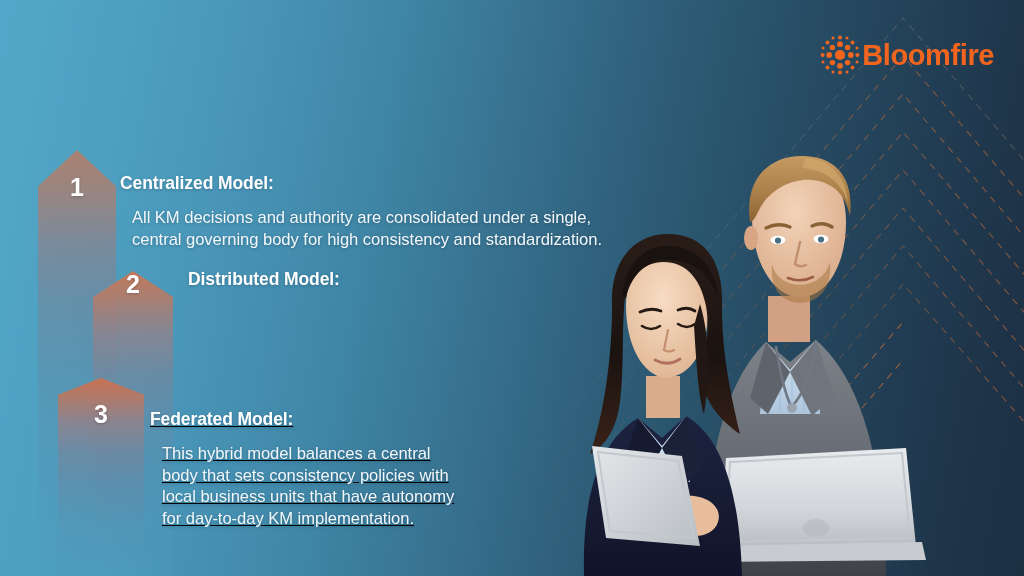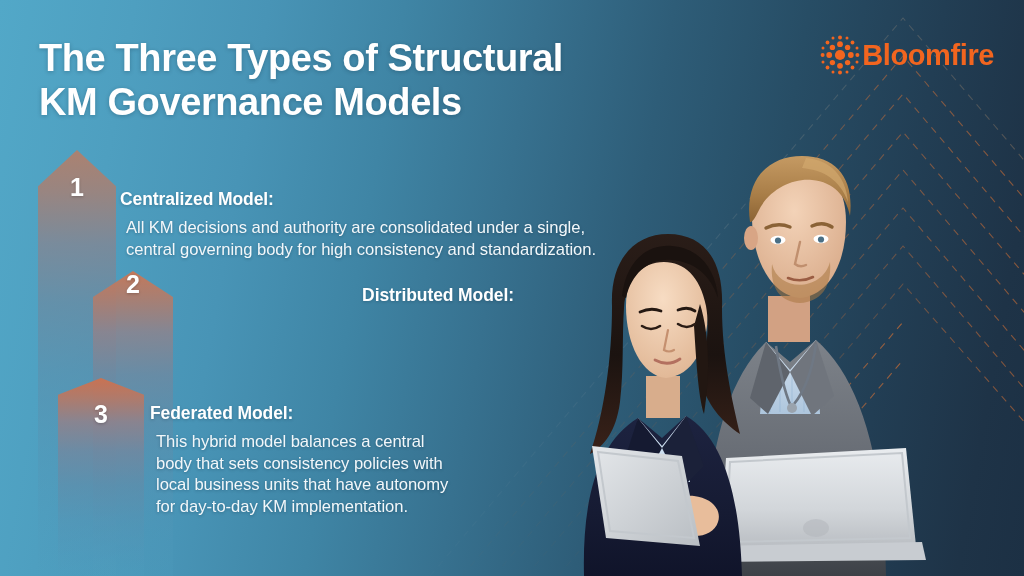--- a/index.html
+++ b/index.html
@@ -104,33 +104,33 @@
   }
 
   
   .logo{position:absolute;right:30px;top:33px;display:flex;align-items:center;gap:0;}
   .logo-mark{width:44px;height:44px;display:block;}
   .logo-word{color:#f2651f;font-weight:700;font-size:29px;letter-spacing:-.4px;line-height:1;}
 
   
   .item{position:absolute;}
   .item h3{
-    margin:16px 0 1px 0;color:#ffffff;font-weight:700;font-size:17.5px;
+    margin:0 0 1px 0;color:#ffffff;font-weight:700;font-size:17.5px;
     line-height:1.32;letter-spacing:-.1px;
     text-shadow:0 1px 3px rgba(10,35,55,.25);
   }
   .item p{
-    margin:6px;color:#f2f7fa;font-weight:400;font-size:16.6px;
+    margin:12px;color:#f2f7fa;font-weight:400;font-size:16.6px;
     line-height:1.30;letter-spacing:-.05px;
     text-shadow:0 1px 3px rgba(10,35,55,.3);
     white-space:pre-line;
   }
   #item1{left:120px;top:172px;width:680px;}
-  #item2{left:188px;top:268px;width:500px;text-align:center;}
-  #item3{left:150px;top:386px;width:420px;}
+  #item2{left:188px;top:268px;width:500px;}
+  #item3{left:150px;top:408px;width:420px;text-decoration:underline;}
 </style>
 </head>
 <body>
 
 <div id="stage">
 
   <svg class="bgpattern" viewBox="0 0 1024 576" preserveAspectRatio="none">
     <defs>
       <linearGradient id="chevFade" x1="0" y1="0" x2="1" y2="0">
         <stop offset="0%" stop-color="#c2703a" stop-opacity="0.02"></stop>
@@ -316,22 +316,20 @@
 
       <path d="M120,372 C114,360 124,348 140,350 C158,352 168,364 164,376 C160,390 138,394 128,386 Z" fill="#e8bd9b"></path>
 
       <g>
         <path d="M38,300 L128,310 L146,400 L52,392 Z" fill="url(#gTab)"></path>
         <path d="M44,306 L124,315 L140,392 L56,385 Z" fill="none" stroke="#c3c8cd" stroke-width="2"></path>
       </g>
     </g>
   </svg>
 
-  <div class="title">The Three Types of Structural
-KM Governance Models</div>
 
   <div class="logo">
     <svg class="logo-mark" viewBox="0 0 44 44">
       <g fill="#f2651f">
         <circle cx="22" cy="22" r="5.1"></circle>
         <circle cx="22" cy="11.2" r="2.9"></circle>
           <circle cx="22" cy="4.6" r="2.0"></circle>
         <circle cx="22" cy="32.8" r="2.9"></circle>
           <circle cx="22" cy="39.4" r="2.0"></circle>
         <circle cx="11.2" cy="22" r="2.9"></circle>

